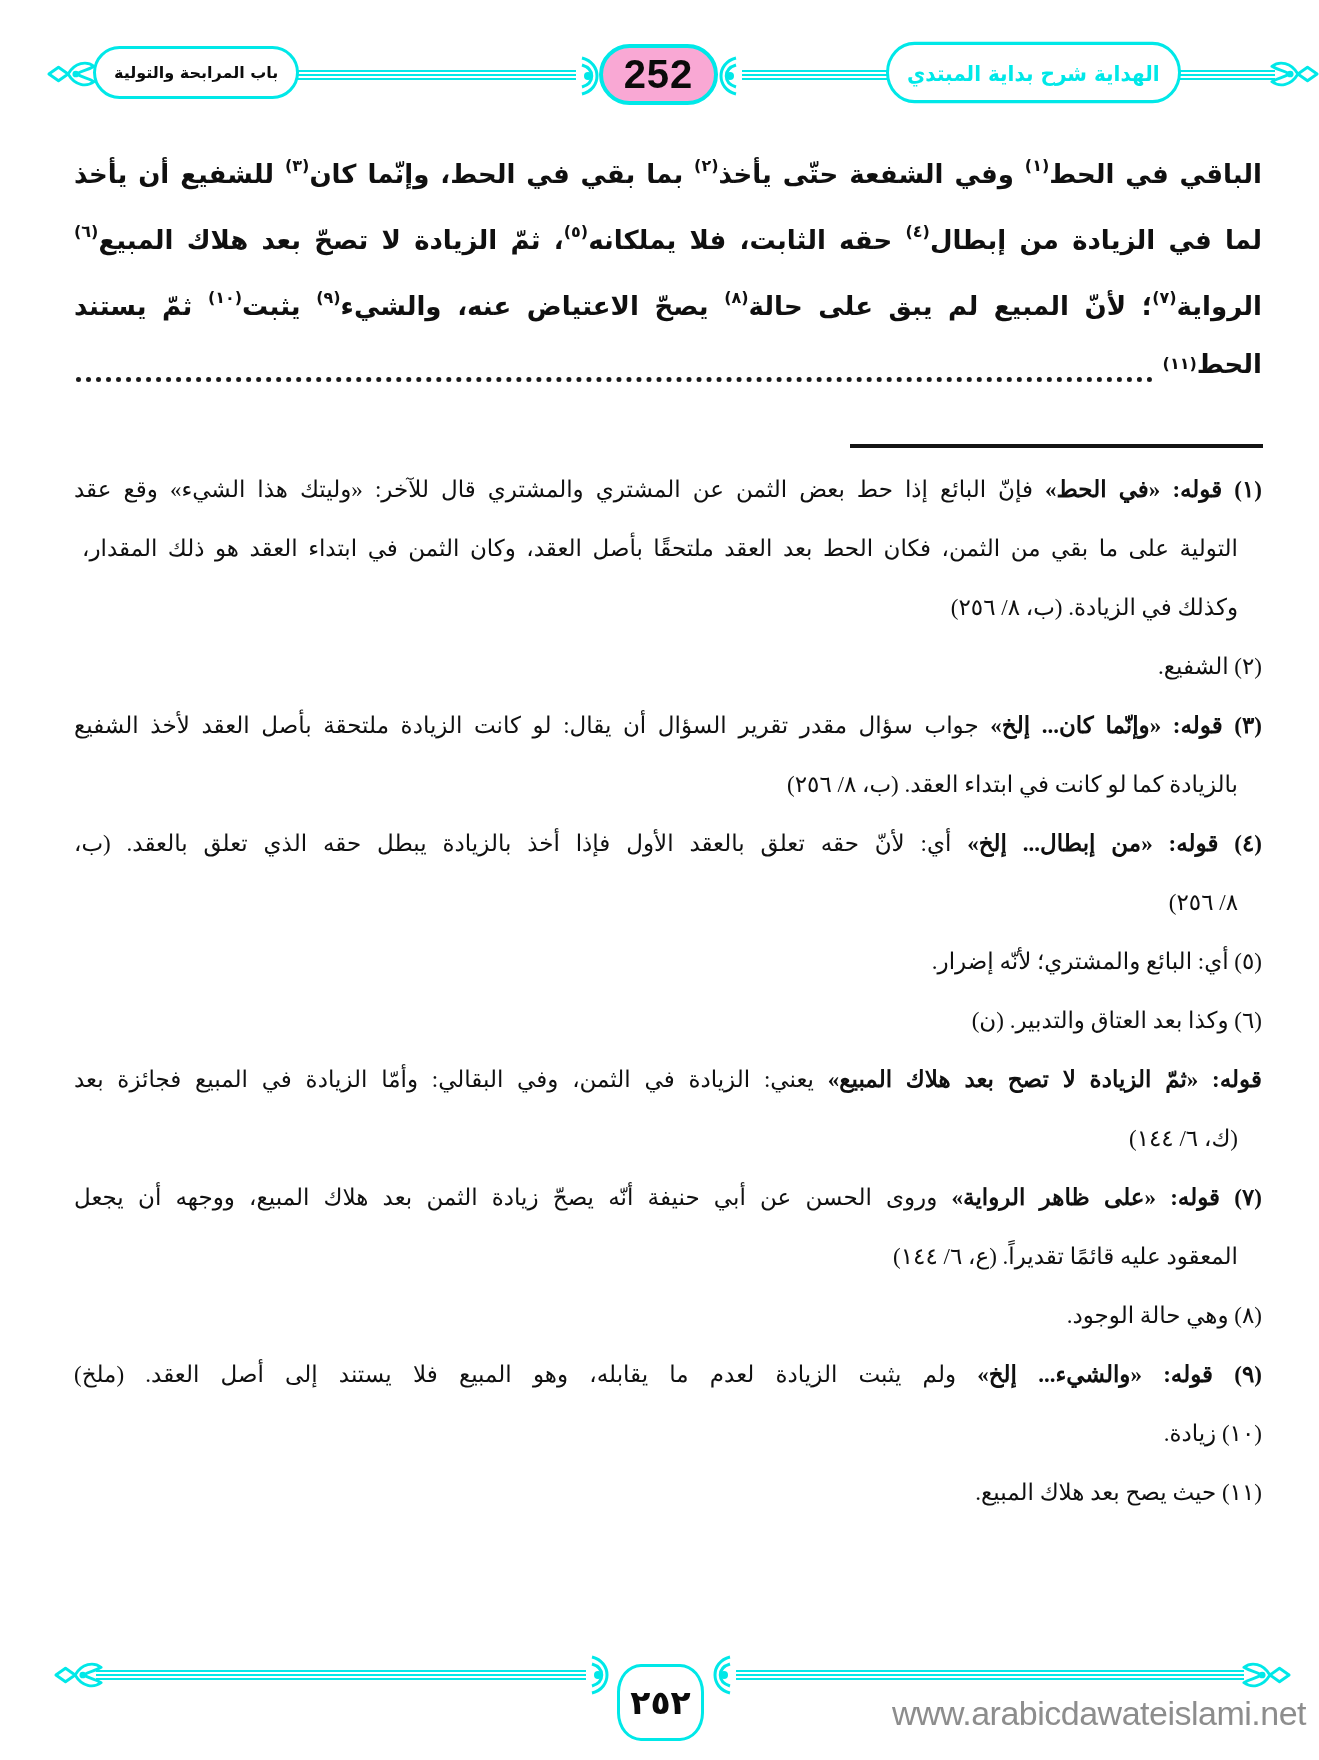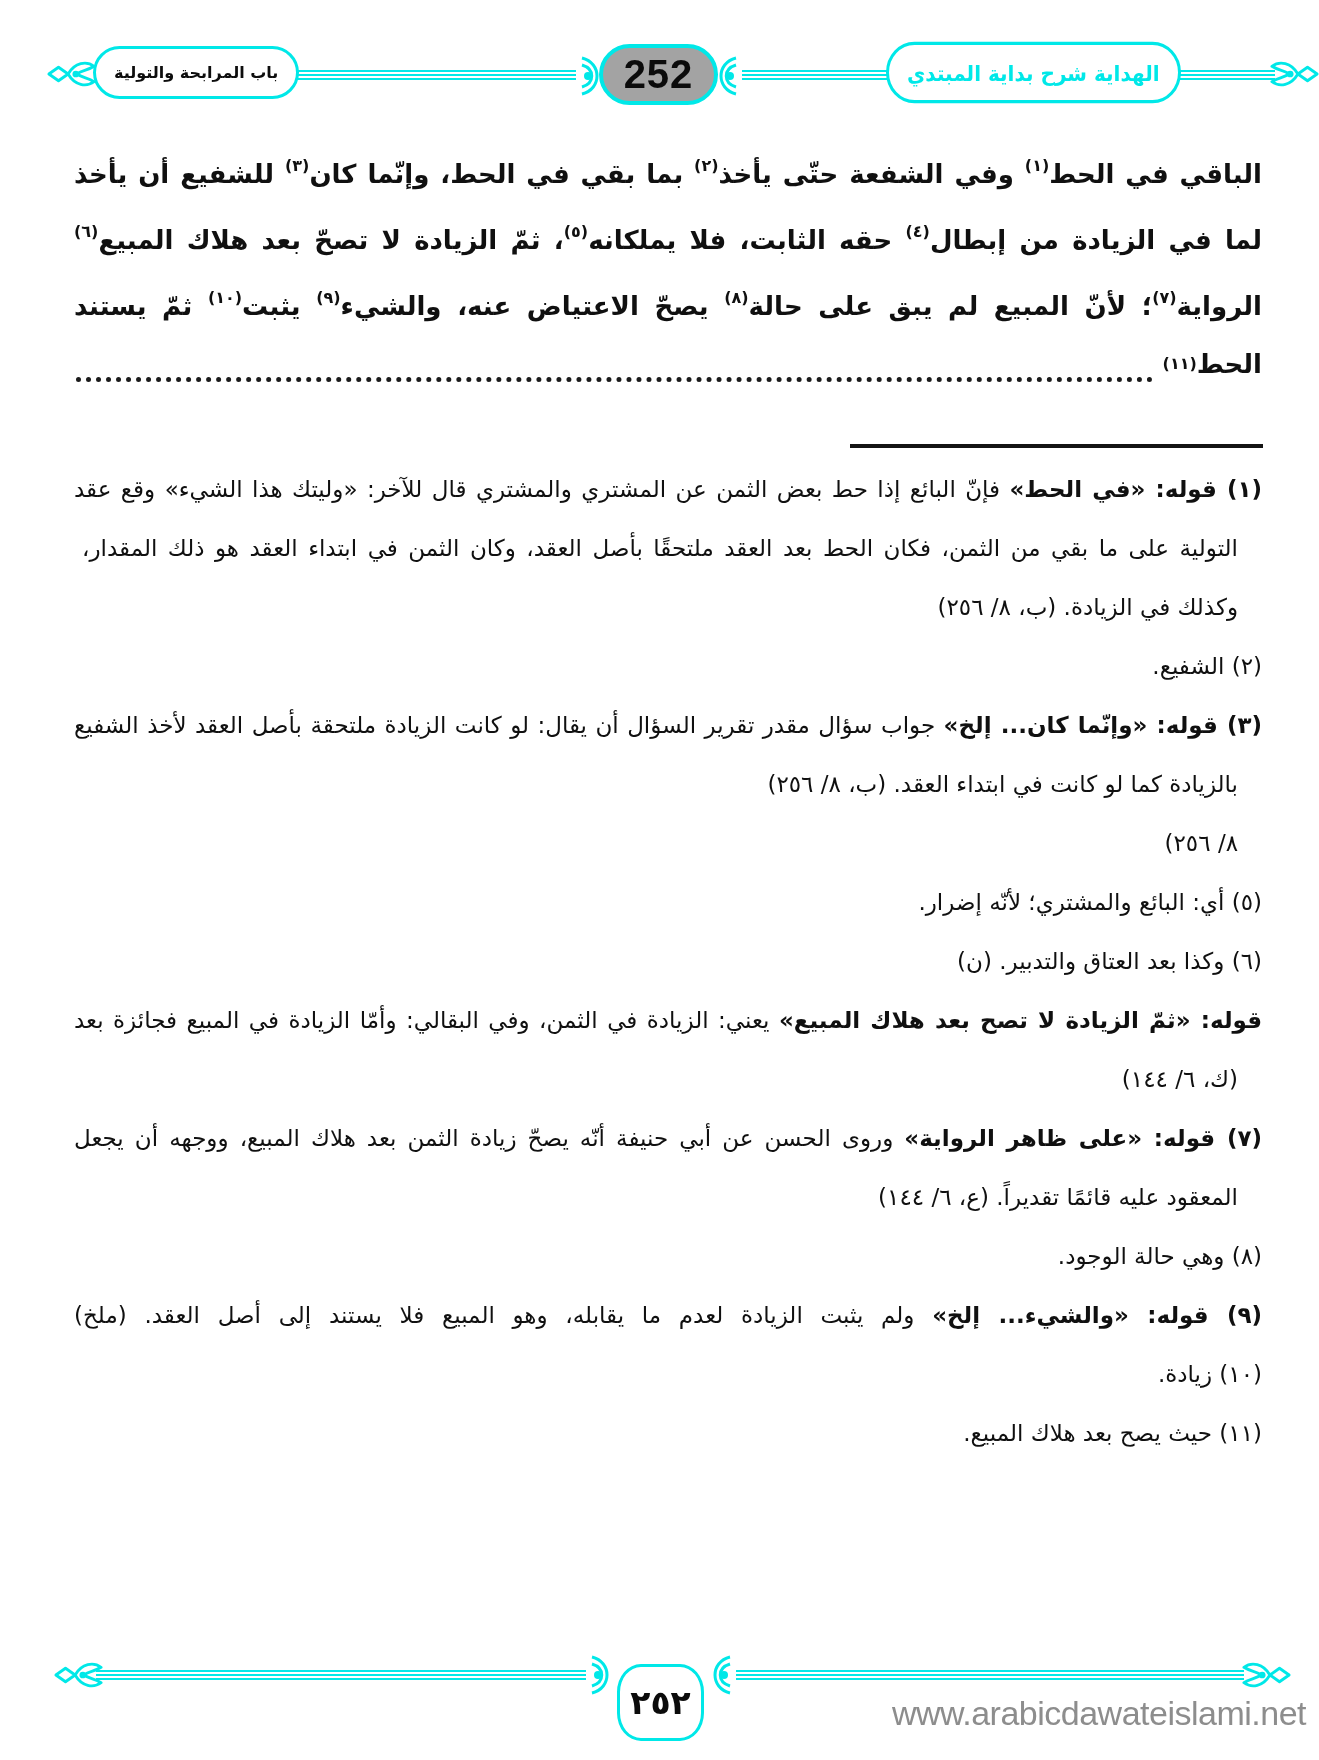--- a/index.html
+++ b/index.html
@@ -14,41 +14,41 @@
     background:linear-gradient(to bottom, var(--cyan) 0 2px, #fff 2px 4px, var(--cyan) 4px 6px, #fff 6px 8px, var(--cyan) 8px 10px); }
   .finial { position:absolute; width:50px; height:34px; color:var(--cyan); z-index:2; }
   .flip { transform:scaleX(-1); }
   .clasp { position:absolute; width:28px; height:42px; color:var(--cyan); z-index:3; }
   .pill { position:absolute; display:flex; align-items:center; justify-content:center;
     border:3px solid var(--cyan); border-radius:30px; background:#fff; padding:0 18px;
     white-space:nowrap; z-index:4; }
   .pill.chapter { left:93px; top:46px; height:53px; font-size:16px; font-weight:bold; color:#0d0d0d; }
   .pill.book { left:886px; top:44px; height:57px; min-width:202px; font-size:20px; font-weight:bold;
     color:var(--cyan); border-radius:29px; transform:scaleY(1.08); letter-spacing:-0.5px; }
-  .oval252 { position:absolute; left:599px; top:44px; width:119px; height:61px; background:#a3a3a3;
+  .oval252 { position:absolute; left:599px; top:44px; width:119px; height:61px; background:#f9a8d4;
     border:4px solid var(--cyan); border-radius:31px; display:flex; align-items:center; justify-content:center;
     font:bold 40px "Liberation Sans", sans-serif; color:#0b0b0b; letter-spacing:1px; z-index:4; }
   .badge252 { position:absolute; left:617px; top:1636px; width:87px; height:77px; background:#fff;
     border:3px solid var(--cyan); border-radius:24px 24px 24px 24px / 28px 28px 28px 28px;
     display:flex; align-items:center; justify-content:center;
     font-size:33px; font-weight:bold; color:#0b0b0b; z-index:4;margin-top:28px; }
   
   .main-text { position:absolute; left:74px; right:57px; top:133px; direction:rtl;
     font-size:26px; font-weight:bold; line-height:66px; text-align:right; color:#101010; }
   .mline { height:66px; overflow:hidden; }
   .mline.just { text-align:justify; text-align-last:justify; }
   .sup { font-size:16px; vertical-align:12px; font-weight:bold; }
   .dotline { display:flex; }
   .dotline .dots { flex:1 1 auto; align-self:flex-end; height:0; margin:0 10px 15px 2px;
     border-bottom:5px dotted #1b1b1b; }
   
   .sep { position:absolute; top:444px; right:56px; width:413px; height:4px; background:#141414; }
   .footnotes { position:absolute; left:74px; right:57px; top:460px; direction:rtl;
     font-size:23px; font-weight:normal; line-height:59px; text-align:right; color:#101010; }
-  .fline { height:59px; overflow:hidden; }
+  .fline { height:59px; overflow:hidden;font-family:Liberation Serif, serif; }
   .fline.just { text-align:justify; text-align-last:justify; }
   .fline.indent { padding-right:24px;margin-left:8px; }
   .b { font-weight:bold; }
   
   .watermark { position:absolute; top:1694px; right:13px; color:#8d8d8d;
     font:34px "Liberation Sans", sans-serif; letter-spacing:-0.5px; }
 </style>
 </head>
 <body>
 
@@ -108,20 +108,21 @@
 
   <div class="sep"></div>
 
   <div class="footnotes" dir="rtl">
       <div class="fline just"><span class="b">(١) قوله: «في الحط»</span><span> فإنّ البائع إذا حط بعض الثمن عن المشتري والمشتري قال للآخر: «وليتك هذا الشيء» وقع عقد</span></div>
       <div class="fline just indent"><span>التولية على ما بقي من الثمن، فكان الحط بعد العقد ملتحقًا بأصل العقد، وكان الثمن في ابتداء العقد هو ذلك المقدار،</span></div>
       <div class="fline indent"><span>وكذلك في الزيادة. (ب، ٨/ ٢٥٦)</span></div>
       <div class="fline"><span>(٢) الشفيع.</span></div>
       <div class="fline just"><span class="b">(٣) قوله: «وإنّما كان... إلخ»</span><span> جواب سؤال مقدر تقرير السؤال أن يقال: لو كانت الزيادة ملتحقة بأصل العقد لأخذ الشفيع</span></div>
       <div class="fline indent"><span>بالزيادة كما لو كانت في ابتداء العقد. (ب، ٨/ ٢٥٦)</span></div>
+      <div class="fline just"><span class="b">(٤) قوله: «من إبطال... إلخ»</span><span> أي: لأنّ حقه تعلق بالعقد الأول فإذا أخذ بالزيادة يبطل حقه الذي تعلق بالعقد. (ب،</span></div>
       <div class="fline indent"><span>٨/ ٢٥٦)</span></div>
       <div class="fline"><span>(٥) أي: البائع والمشتري؛ لأنّه إضرار.</span></div>
       <div class="fline"><span>(٦) وكذا بعد العتاق والتدبير. (ن)</span></div>
       <div class="fline just"><span class="b">قوله: «ثمّ الزيادة لا تصح بعد هلاك المبيع»</span><span> يعني: الزيادة في الثمن، وفي البقالي: وأمّا الزيادة في المبيع فجائزة بعد</span></div>
       <div class="fline indent"><span>(ك، ٦/ ١٤٤)</span></div>
       <div class="fline just"><span class="b">(٧) قوله: «على ظاهر الرواية»</span><span> وروى الحسن عن أبي حنيفة أنّه يصحّ زيادة الثمن بعد هلاك المبيع، ووجهه أن يجعل</span></div>
       <div class="fline indent"><span>المعقود عليه قائمًا تقديراً. (ع، ٦/ ١٤٤)</span></div>
       <div class="fline"><span>(٨) وهي حالة الوجود.</span></div>
       <div class="fline just"><span class="b">(٩) قوله: «والشيء... إلخ»</span><span> ولم يثبت الزيادة لعدم ما يقابله، وهو المبيع فلا يستند إلى أصل العقد. (ملخ)</span></div>
       <div class="fline"><span>(١٠) زيادة.</span></div>

